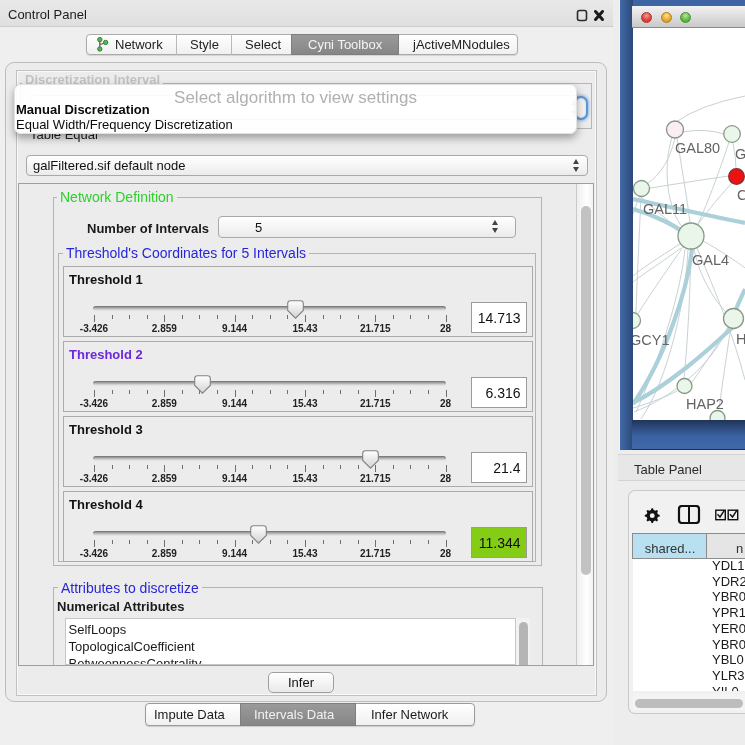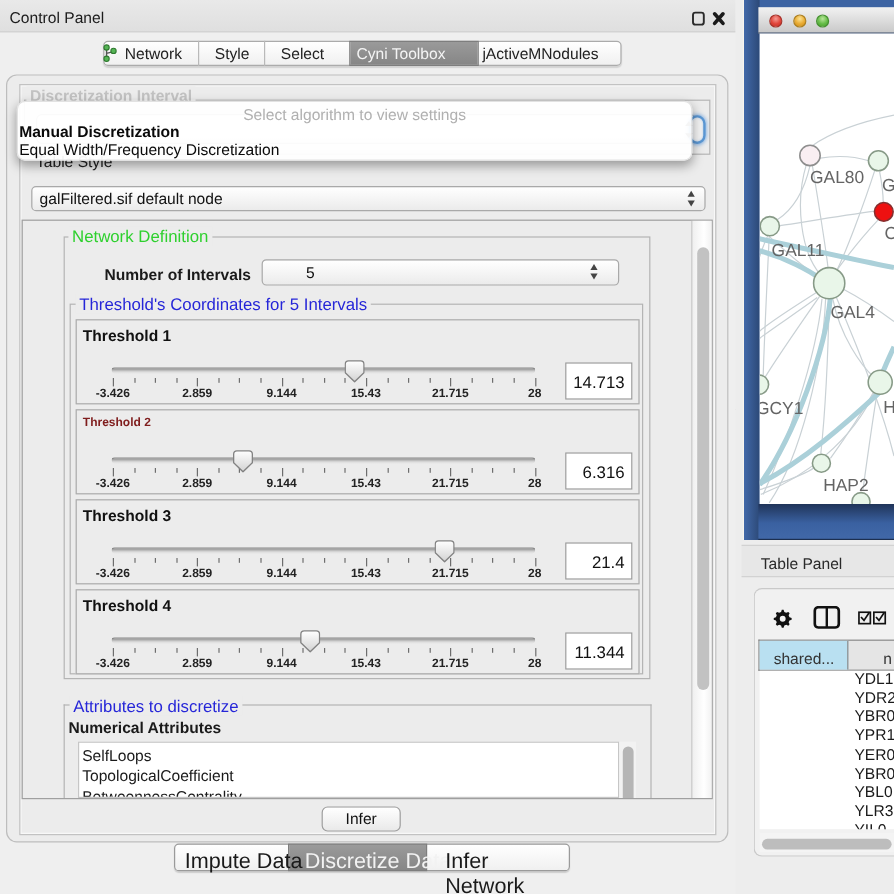--- a/index.html
+++ b/index.html
@@ -14,21 +14,21 @@
 <div class="abs" style="left:0;top:0;width:613px;height:27px;background:linear-gradient(#e9e9e9,#dfdfdf);border-bottom:1px solid #cccccc;"></div>
 <div class="abs" style="left:8px;top:7px;font-size:13px;color:#1c1c1c;">Control Panel</div>
 
 <svg class="abs" style="left:576px;top:9px;" width="30" height="13" viewBox="0 0 30 13">
   <rect x="1.5" y="1.5" width="9" height="10" rx="2" fill="none" stroke="#2a2a2a" stroke-width="1.6"></rect>
   <path d="M19.5 2.5 L26.5 10.5 M26.5 2.5 L19.5 10.5" stroke="#1a1a1a" stroke-width="3" stroke-linecap="round"></path>
 </svg>
 
 <div class="abs" style="left:86px;top:34px;width:432px;height:21px;background:linear-gradient(#ffffff,#f0f0f0);border:1px solid #ababab;border-radius:4px;box-shadow:0 1px 1px rgba(0,0,0,0.12);"></div>
 <div class="abs" style="left:291px;top:34px;width:108px;height:21px;background:linear-gradient(#9a9a9a,#868686);border:1px solid #7e7e7e;"></div>
-<div class="abs" style="left:75px;top:34px;width:432px;height:21px;font-size:13px;color:#222;">
+<div class="abs" style="left:86px;top:34px;width:432px;height:21px;font-size:13px;color:#222;">
   <svg class="abs" style="left:10px;top:2px;" width="13" height="16" viewBox="0 0 13 16">
     <path d="M3.8 4 L3.8 13 M3.8 8.5 L9.4 7" stroke="#555" stroke-width="1.2" fill="none"></path>
     <circle cx="3.8" cy="3.6" r="2.2" fill="#56b456" stroke="#2f7a2f" stroke-width="0.9"></circle>
     <circle cx="9.6" cy="6.4" r="2.2" fill="#56b456" stroke="#2f7a2f" stroke-width="0.9"></circle>
     <circle cx="3.8" cy="13" r="2.2" fill="#56b456" stroke="#2f7a2f" stroke-width="0.9"></circle>
   </svg>
   <div class="abs" style="left:29px;top:3px;">Network</div>
   <div class="abs" style="left:90px;top:0px;height:21px;border-left:1px solid #b9b9b9;"></div>
   <div class="abs" style="left:104px;top:3px;">Style</div>
   <div class="abs" style="left:145px;top:0px;height:21px;border-left:1px solid #b9b9b9;"></div>
@@ -42,21 +42,21 @@
 <div class="abs" style="left:16px;top:70px;width:581px;height:626px;border:1px solid #c2c2c2;box-shadow:inset 0 0 0 1px #f8f8f8;"></div>
 
 <div class="abs" style="left:20px;top:83px;width:572px;height:46px;border:1px solid #b6b6b6;"></div>
 <div class="abs" style="left:22px;top:72px;font-size:13px;font-weight:bold;color:#c2c2c2;background:#ececec;padding:0 3px;">Discretization Interval</div>
 
 <div class="abs" style="left:30px;top:95px;width:550px;height:25px;background:linear-gradient(#ffffff,#ededed);border:1px solid #a8a8a8;border-radius:5px;"></div>
 <div class="abs" style="left:574px;top:96px;width:14px;height:24px;border:2.5px solid #5b97d3;border-radius:7px;background:#f4f4f4;box-shadow:0 0 3px 1px rgba(120,170,225,0.8), inset 0 0 2px rgba(120,170,225,0.6);"></div>
 <div class="abs" style="left:571px;top:101px;width:0;height:0;border-left:3.5px solid transparent;border-right:3.5px solid transparent;border-bottom:4.5px solid #555;"></div>
 <div class="abs" style="left:571px;top:111px;width:0;height:0;border-left:3.5px solid transparent;border-right:3.5px solid transparent;border-top:4.5px solid #555;"></div>
 
-<div class="abs" style="left:30px;top:127px;font-size:13px;color:#222;">Table Style</div>
+<div class="abs" style="left:30px;top:127px;font-size:13px;color:#222;">Table Equal</div>
 <div class="abs" style="left:25.5px;top:154.5px;width:562px;height:21px;background:linear-gradient(#ffffff,#ebebeb);border:1px solid #a9a9a9;border-radius:4px;"></div>
 <div class="abs" style="left:33px;top:158px;font-size:13px;color:#111;">galFiltered.sif default node</div>
 <div class="abs" style="left:573px;top:159px;width:0;height:0;border-left:3.5px solid transparent;border-right:3.5px solid transparent;border-bottom:5px solid #444;"></div>
 <div class="abs" style="left:573px;top:167px;width:0;height:0;border-left:3.5px solid transparent;border-right:3.5px solid transparent;border-top:5px solid #444;"></div>
 
 <div class="abs" style="left:18px;top:183px;width:576px;height:483px;border:1px solid #9f9f9f;background:#ececec;"></div>
 
 <div class="abs" style="left:576px;top:184px;width:17px;height:481px;background:linear-gradient(90deg,#efefef,#ffffff 60%,#f2f2f2);border-left:1px solid #c9c9c9;"></div>
 <div class="abs" style="left:580.5px;top:206px;width:10.5px;height:369px;background:#c2c2c2;border-radius:6px;"></div>
 
@@ -107,21 +107,21 @@
         <linearGradient id="th265" x1="0" y1="0" x2="0" y2="1">
           <stop offset="0" stop-color="#ffffff"></stop>
           <stop offset="1" stop-color="#d2d2d2"></stop>
         </linearGradient>
       </defs>
     <path d="M3.5 0.7 L13.5 0.7 Q16.3 0.7 16.3 3.5 L16.3 10.5 L8.5 18.2 L0.7 10.5 L0.7 3.5 Q0.7 0.7 3.5 0.7 Z" fill="url(#th265)" stroke="#828282" stroke-width="1.1"></path>
   </svg>
   <div class="abs" style="left:407px;top:35px;width:55.5px;height:31.5px;background:#fff;border:1px solid #9b9b9b;font-size:14px;color:#111;text-align:right;line-height:30px;padding-right:5px;">14.713</div>
 </div>
 <div class="abs" style="left:63px;top:340.5px;width:470px;height:71px;border:1px solid #ababab;background:#ececec;">
-  <div class="abs" style="left:5px;top:5.5px;font-size:10px;font-weight:bold;color:#7f1d1d;">Threshold 2</div>
+  <div class="abs" style="left:5px;top:5.5px;font-size:13px;font-weight:bold;color:#6d28d9;">Threshold 2</div>
   <div class="abs" style="left:28.5px;top:39px;width:353px;height:5.5px;border-radius:3px;background:linear-gradient(#8f8f8f,#d9d9d9 70%,#e8e8e8);border-top:1px solid #7c7c7c;"></div>
   <div class="abs" style="left:30.00px;top:48px;width:1px;height:7px;background:#6e6e6e;"></div>
     <div class="abs" style="left:47.58px;top:48px;width:1px;height:4px;background:#6e6e6e;"></div>
     <div class="abs" style="left:65.16px;top:48px;width:1px;height:4px;background:#6e6e6e;"></div>
     <div class="abs" style="left:82.74px;top:48px;width:1px;height:4px;background:#6e6e6e;"></div>
     <div class="abs" style="left:100.32px;top:48px;width:1px;height:7px;background:#6e6e6e;"></div>
     <div class="abs" style="left:117.90px;top:48px;width:1px;height:4px;background:#6e6e6e;"></div>
     <div class="abs" style="left:135.48px;top:48px;width:1px;height:4px;background:#6e6e6e;"></div>
     <div class="abs" style="left:153.06px;top:48px;width:1px;height:4px;background:#6e6e6e;"></div>
     <div class="abs" style="left:170.64px;top:48px;width:1px;height:7px;background:#6e6e6e;"></div>
@@ -227,44 +227,44 @@
   <div class="abs" style="left:351.60px;top:56px;width:60px;text-align:center;font-size:10px;font-weight:bold;color:#222;">28</div>
   <svg class="abs" style="left:185.75px;top:33.5px;" width="17" height="19" viewBox="0 0 17 19">
     <defs>
         <linearGradient id="th490" x1="0" y1="0" x2="0" y2="1">
           <stop offset="0" stop-color="#ffffff"></stop>
           <stop offset="1" stop-color="#d2d2d2"></stop>
         </linearGradient>
       </defs>
     <path d="M3.5 0.7 L13.5 0.7 Q16.3 0.7 16.3 3.5 L16.3 10.5 L8.5 18.2 L0.7 10.5 L0.7 3.5 Q0.7 0.7 3.5 0.7 Z" fill="url(#th490)" stroke="#828282" stroke-width="1.1"></path>
   </svg>
-  <div class="abs" style="left:407px;top:35px;width:55.5px;height:31.5px;background:#ffffff;border:1px solid #9b9b9b;font-size:14px;color:#111;text-align:right;line-height:30px;padding-right:5px;">11.344</div>
+  <div class="abs" style="left:407px;top:35px;width:55.5px;height:31.5px;background:#84cc16;border:1px solid #9b9b9b;font-size:14px;color:#111;text-align:right;line-height:30px;padding-right:5px;">11.344</div>
 </div>
 
 <div class="abs" style="left:52.5px;top:587px;width:490px;height:78px;border:1px solid #b4b4b4;border-bottom:none;"></div>
 <div class="abs" style="left:58px;top:579.5px;font-size:14px;color:#2626d8;background:#ececec;padding:0 3px;">Attributes to discretize</div>
 <div class="abs" style="left:57px;top:598.5px;font-size:13px;font-weight:bold;color:#1a1a1a;">Numerical Attributes</div>
 <div class="abs" style="left:64.5px;top:618px;width:451px;height:47px;background:#ffffff;border:1px solid #c6c6c6;overflow:hidden;">
   <div style="font-size:13px;color:#1a1a1a;padding:2px 0 0 3px;line-height:17px;">SelfLoops<br>TopologicalCoefficient<br>BetweennessCentrality<br></div>
 </div>
 <div class="abs" style="left:515.5px;top:618px;width:14.5px;height:47px;background:#f2f2f2;"></div>
 <div class="abs" style="left:518.5px;top:621.5px;width:9.5px;height:43.5px;background:#b5b5b5;border-radius:5px 5px 0 0;"></div>
 
 <div class="abs" style="left:268px;top:672px;width:66px;height:21px;background:linear-gradient(#ffffff,#e9e9e9);border:1px solid #9f9f9f;border-radius:5px;font-size:13px;color:#111;text-align:center;line-height:19px;">Infer</div>
 
 <div class="abs" style="left:145px;top:703px;width:330px;height:23px;background:linear-gradient(#ffffff,#f0f0f0);border:1px solid #9a9a9a;border-radius:4px;box-shadow:0 1px 1px rgba(0,0,0,0.15);"></div>
 <div class="abs" style="left:240px;top:703px;width:116px;height:23px;background:linear-gradient(#9a9a9a,#868686);border:1px solid #7e7e7e;"></div>
-<div class="abs" style="left:145px;top:703px;width:330px;height:23px;font-size:18px;color:#1a1a1a;">
+<div class="abs" style="left:145px;top:703px;width:330px;height:23px;font-size:13px;color:#1a1a1a;">
   <div class="abs" style="left:9px;top:4px;">Impute Data</div>
-  <div class="abs" style="left:109px;top:4px;color:#f2f2f2;">Discretize Data</div>
+  <div class="abs" style="left:109px;top:4px;color:#f2f2f2;">Intervals Data</div>
   <div class="abs" style="left:226px;top:4px;">Infer Network</div>
 </div>
 
 <div class="abs" style="left:14px;top:84px;width:563px;height:50px;background:rgba(255,255,255,0.94);border:1px solid #e2e2e2;border-radius:7px;box-shadow:0 4px 9px rgba(0,0,0,0.35);z-index:50;"></div>
-<div class="abs" style="left:14px;top:88px;width:563px;text-align:center;font-size:13px;color:#b0b0b0;z-index:51;">Select algorithm to view settings</div>
+<div class="abs" style="left:14px;top:88px;width:563px;text-align:center;font-size:17px;color:#b0b0b0;z-index:51;">Select algorithm to view settings</div>
 <div class="abs" style="left:16px;top:102px;font-size:13px;font-weight:bold;color:#0a0a0a;z-index:51;">Manual Discretization</div>
 <div class="abs" style="left:16px;top:117px;font-size:13px;color:#0a0a0a;z-index:51;">Equal Width/Frequency Discretization</div>
 
 <div class="abs" style="left:612.5px;top:338px;width:0;height:0;border-top:3px solid transparent;border-bottom:3px solid transparent;border-right:4px solid #a8a8a8;"></div>
 
 <div class="abs" style="left:613px;top:0;width:132px;height:745px;background:#ededed;"></div>
 <div class="abs" style="left:618.5px;top:0;width:1.5px;height:450px;background:#f7f5ef;"></div>
 <div class="abs" style="left:620px;top:0;width:125px;height:450px;background:#3d64a3;"></div>
 <div class="abs" style="left:620px;top:0;width:13px;height:450px;background:linear-gradient(90deg,#4269a9,#2c4977);"></div>
 

